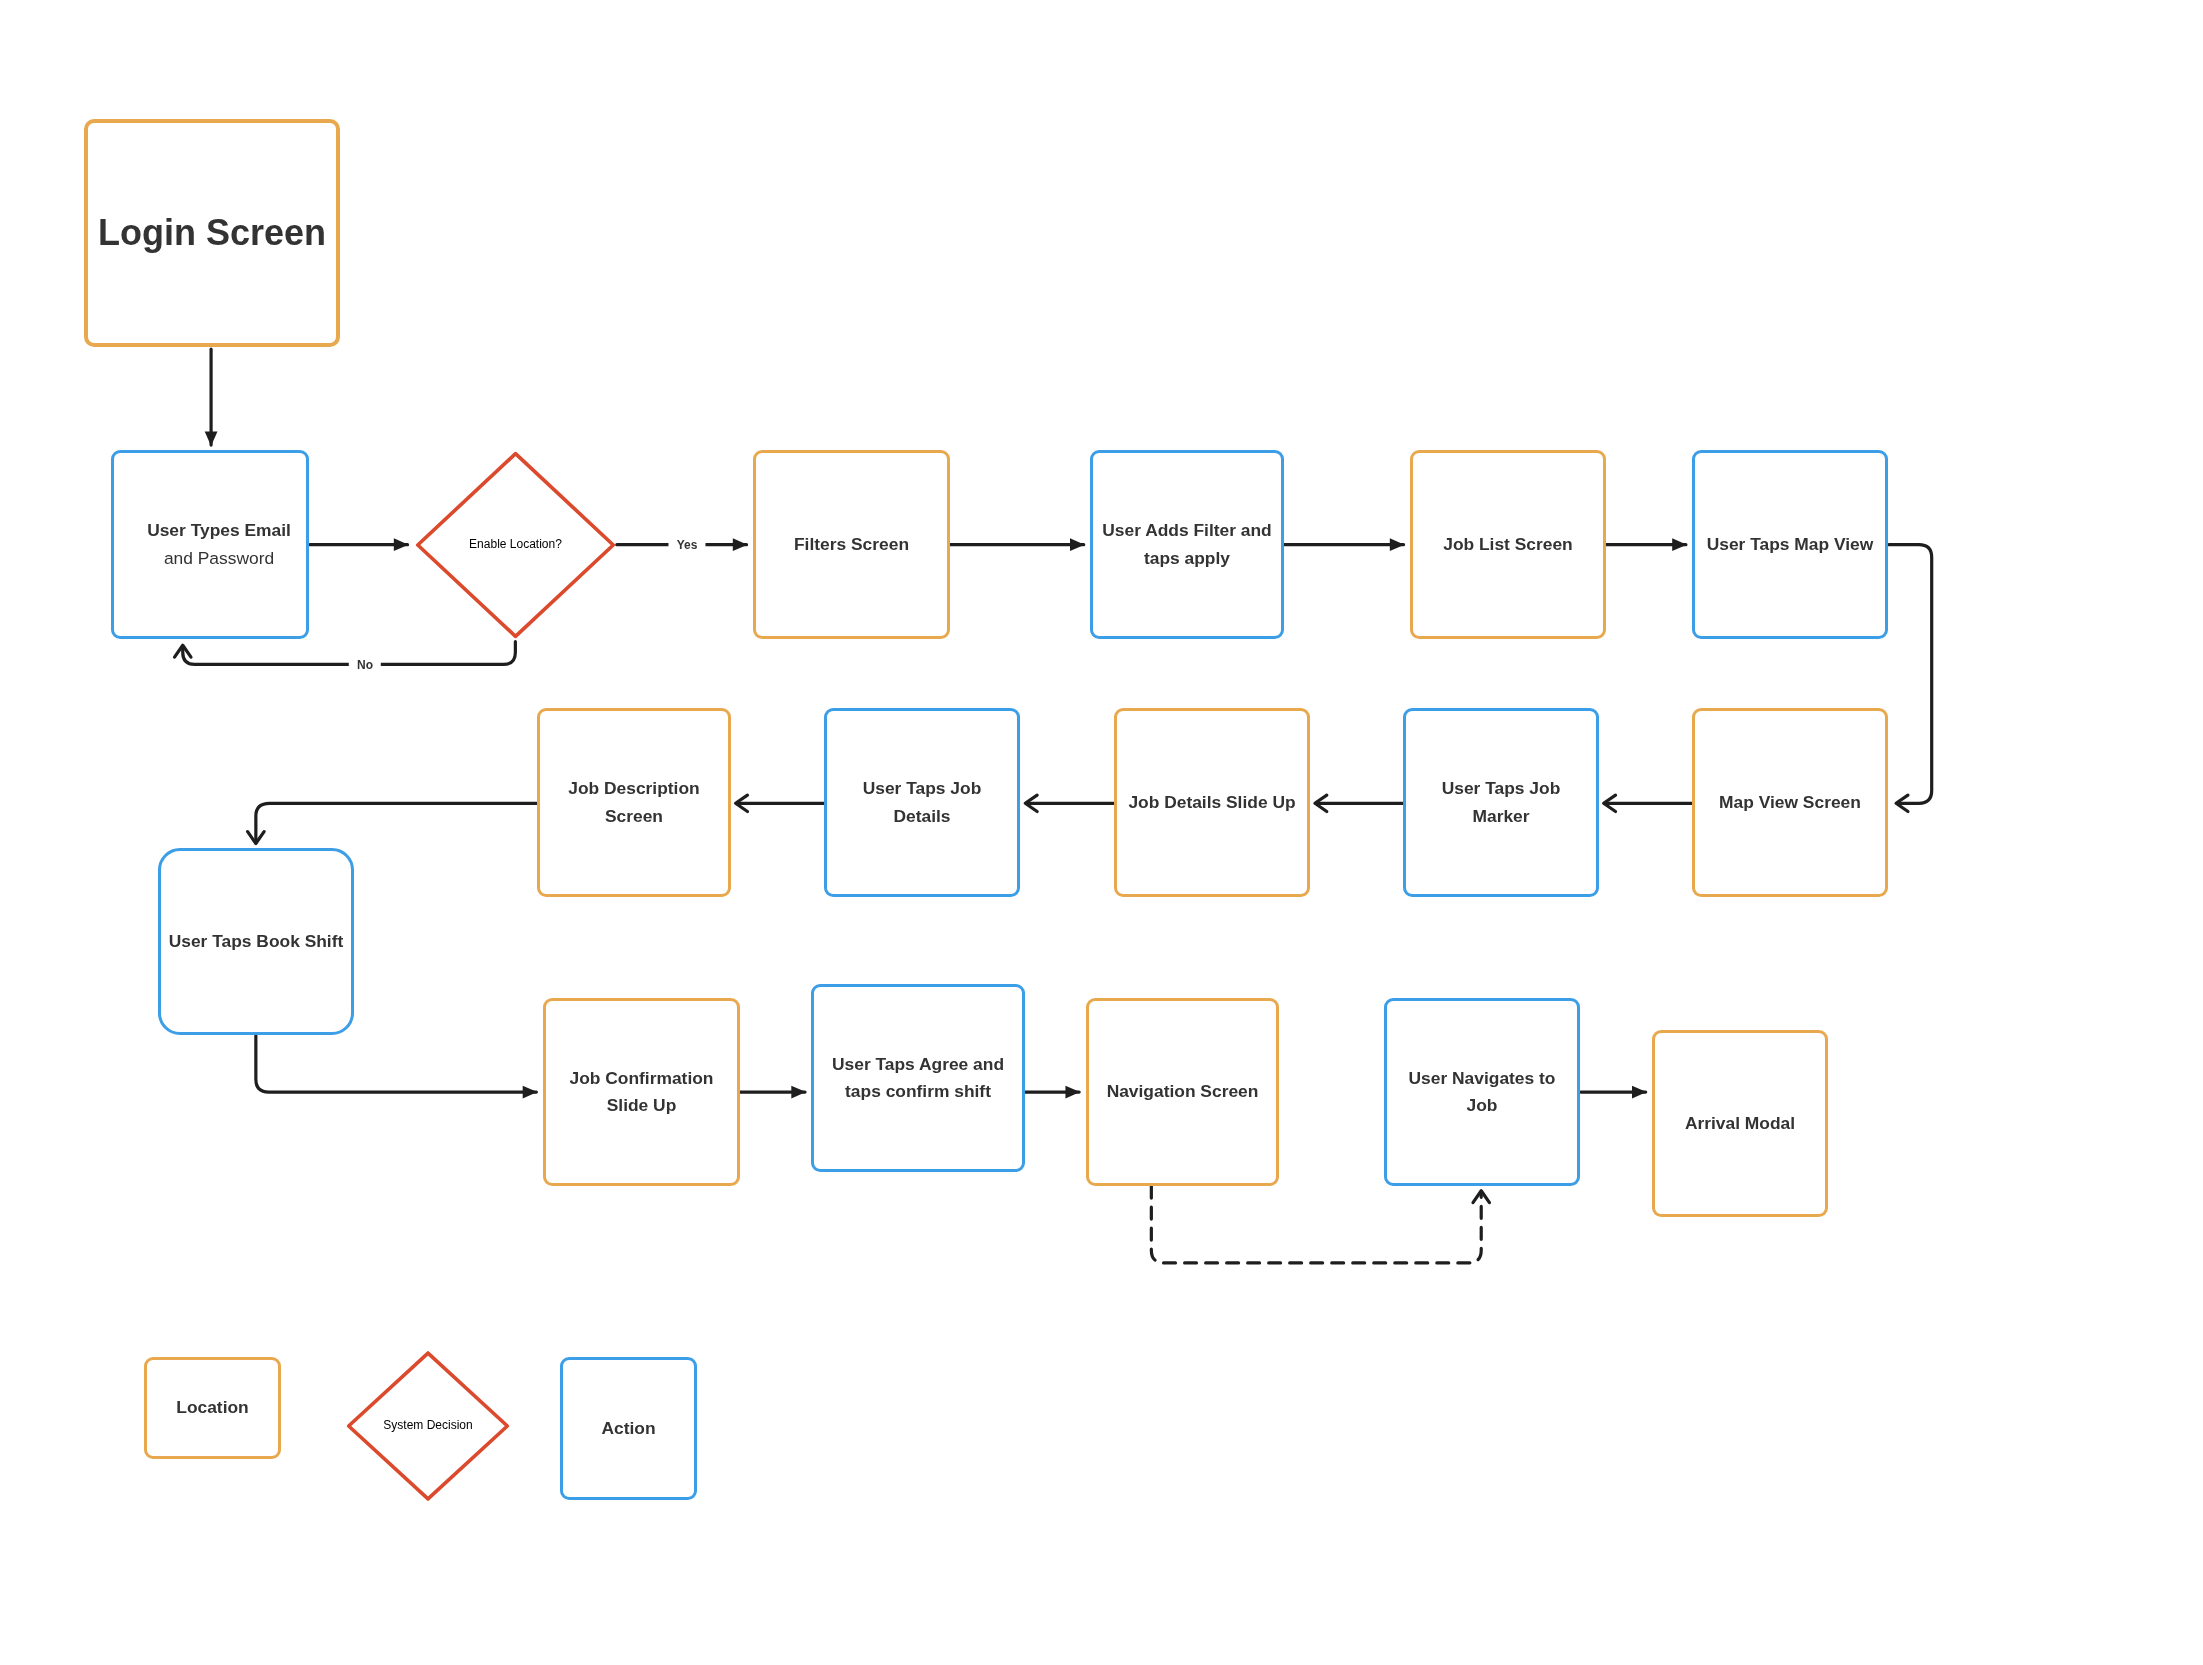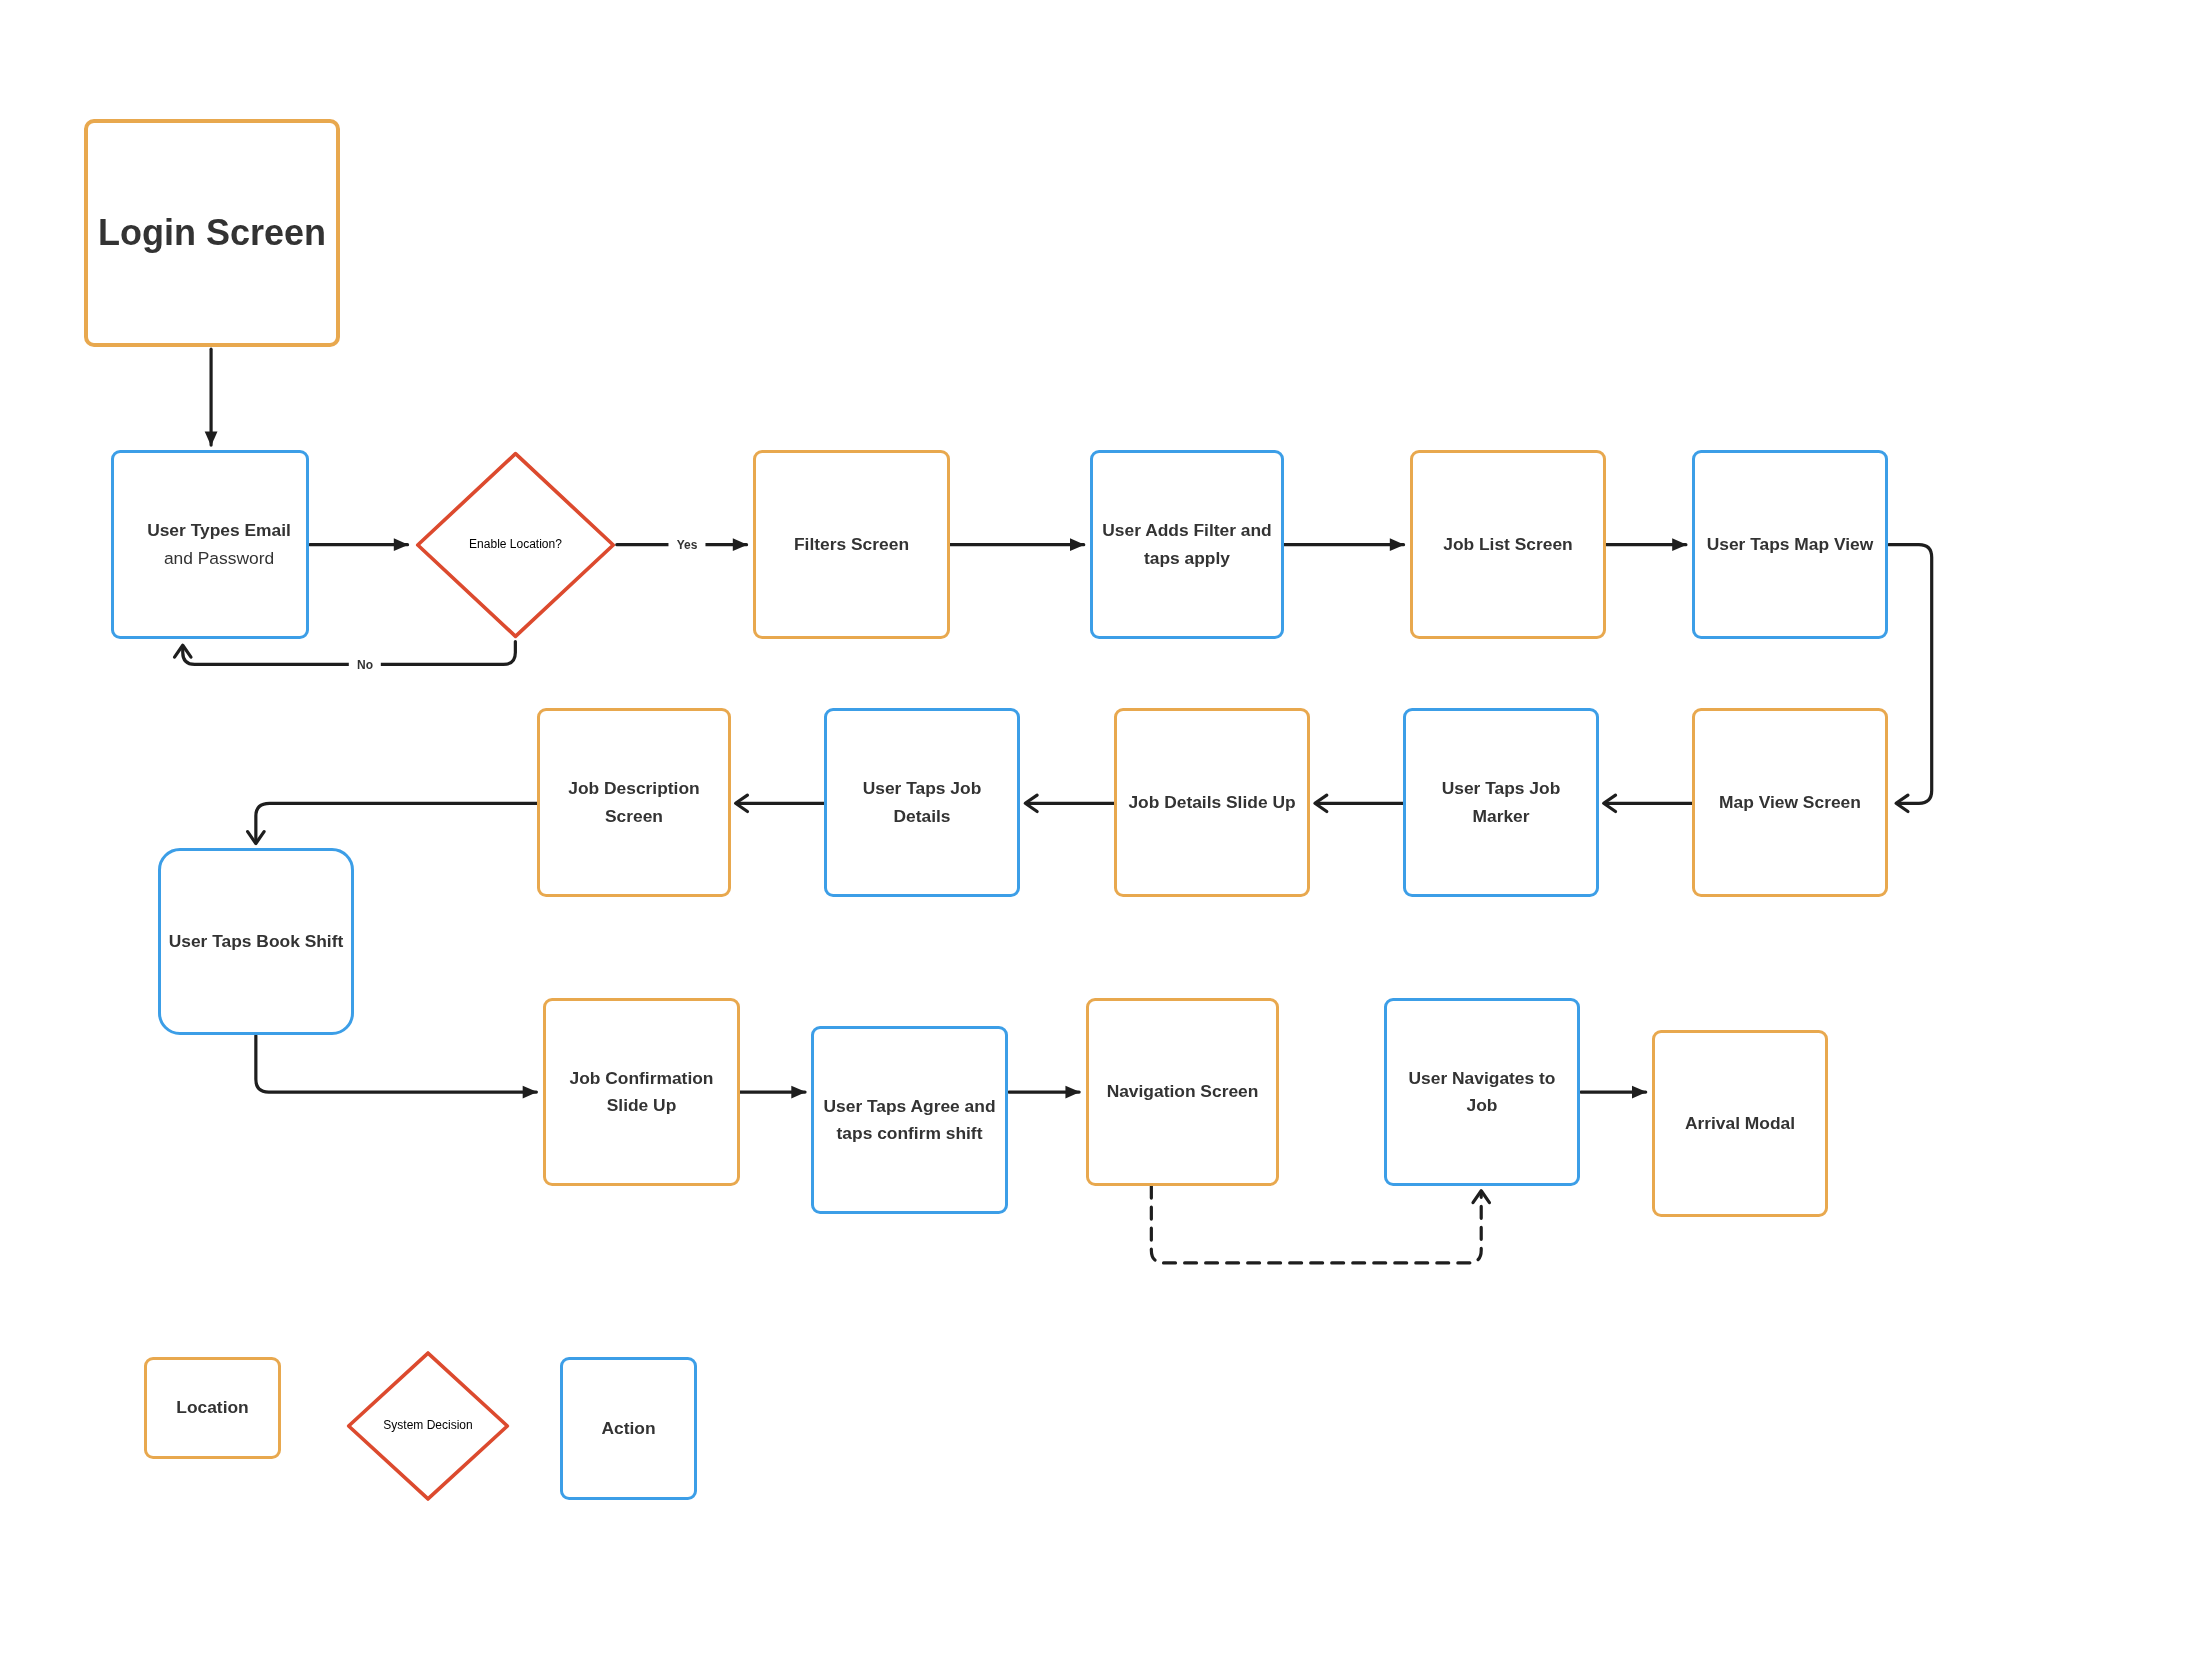--- a/index.html
+++ b/index.html
@@ -38,21 +38,21 @@
   .n-user-adds-filter{left:1090px;top:450px;width:194px;height:189px;}
   .n-job-list{left:1410px;top:450px;width:196px;height:189px;}
   .n-user-taps-map-view{left:1692px;top:450px;width:196px;height:189px;}
   .n-map-view-screen{left:1692px;top:708px;width:196px;height:189px;}
   .n-user-taps-job-marker{left:1403px;top:708px;width:196px;height:189px;}
   .n-job-details-slide-up{left:1114px;top:708px;width:196px;height:189px;}
   .n-user-taps-job-details{left:824px;top:708px;width:196px;height:189px;}
   .n-job-description-screen{left:537px;top:708px;width:194px;height:189px;}
   .n-user-taps-book-shift{left:158px;top:848px;width:196px;height:187px;border-radius:22px;}
   .n-job-confirmation{left:543px;top:998px;width:197px;height:188px;}
-  .n-user-taps-agree{left:811px;top:1026px;width:197px;height:188px;}
+  .n-user-taps-agree{left:811px;top:984px;width:214px;height:188px;}
   .n-navigation-screen{left:1086px;top:998px;width:193px;height:188px;}
   .n-user-navigates{left:1384px;top:998px;width:196px;height:188px;}
   .n-arrival-modal{left:1652px;top:1030px;width:176px;height:187px;text-align:center;}
   .n-legend-location{left:144px;top:1357px;width:137px;height:102px;}
   .n-legend-action{left:560px;top:1357px;width:137px;height:143px;text-align:center;}
   
   .diamond{
     position:absolute;
     display:flex;align-items:center;justify-content:center;
     text-align:center;font-size:12px;line-height:27.4px;font-weight:400;color:#000000;

